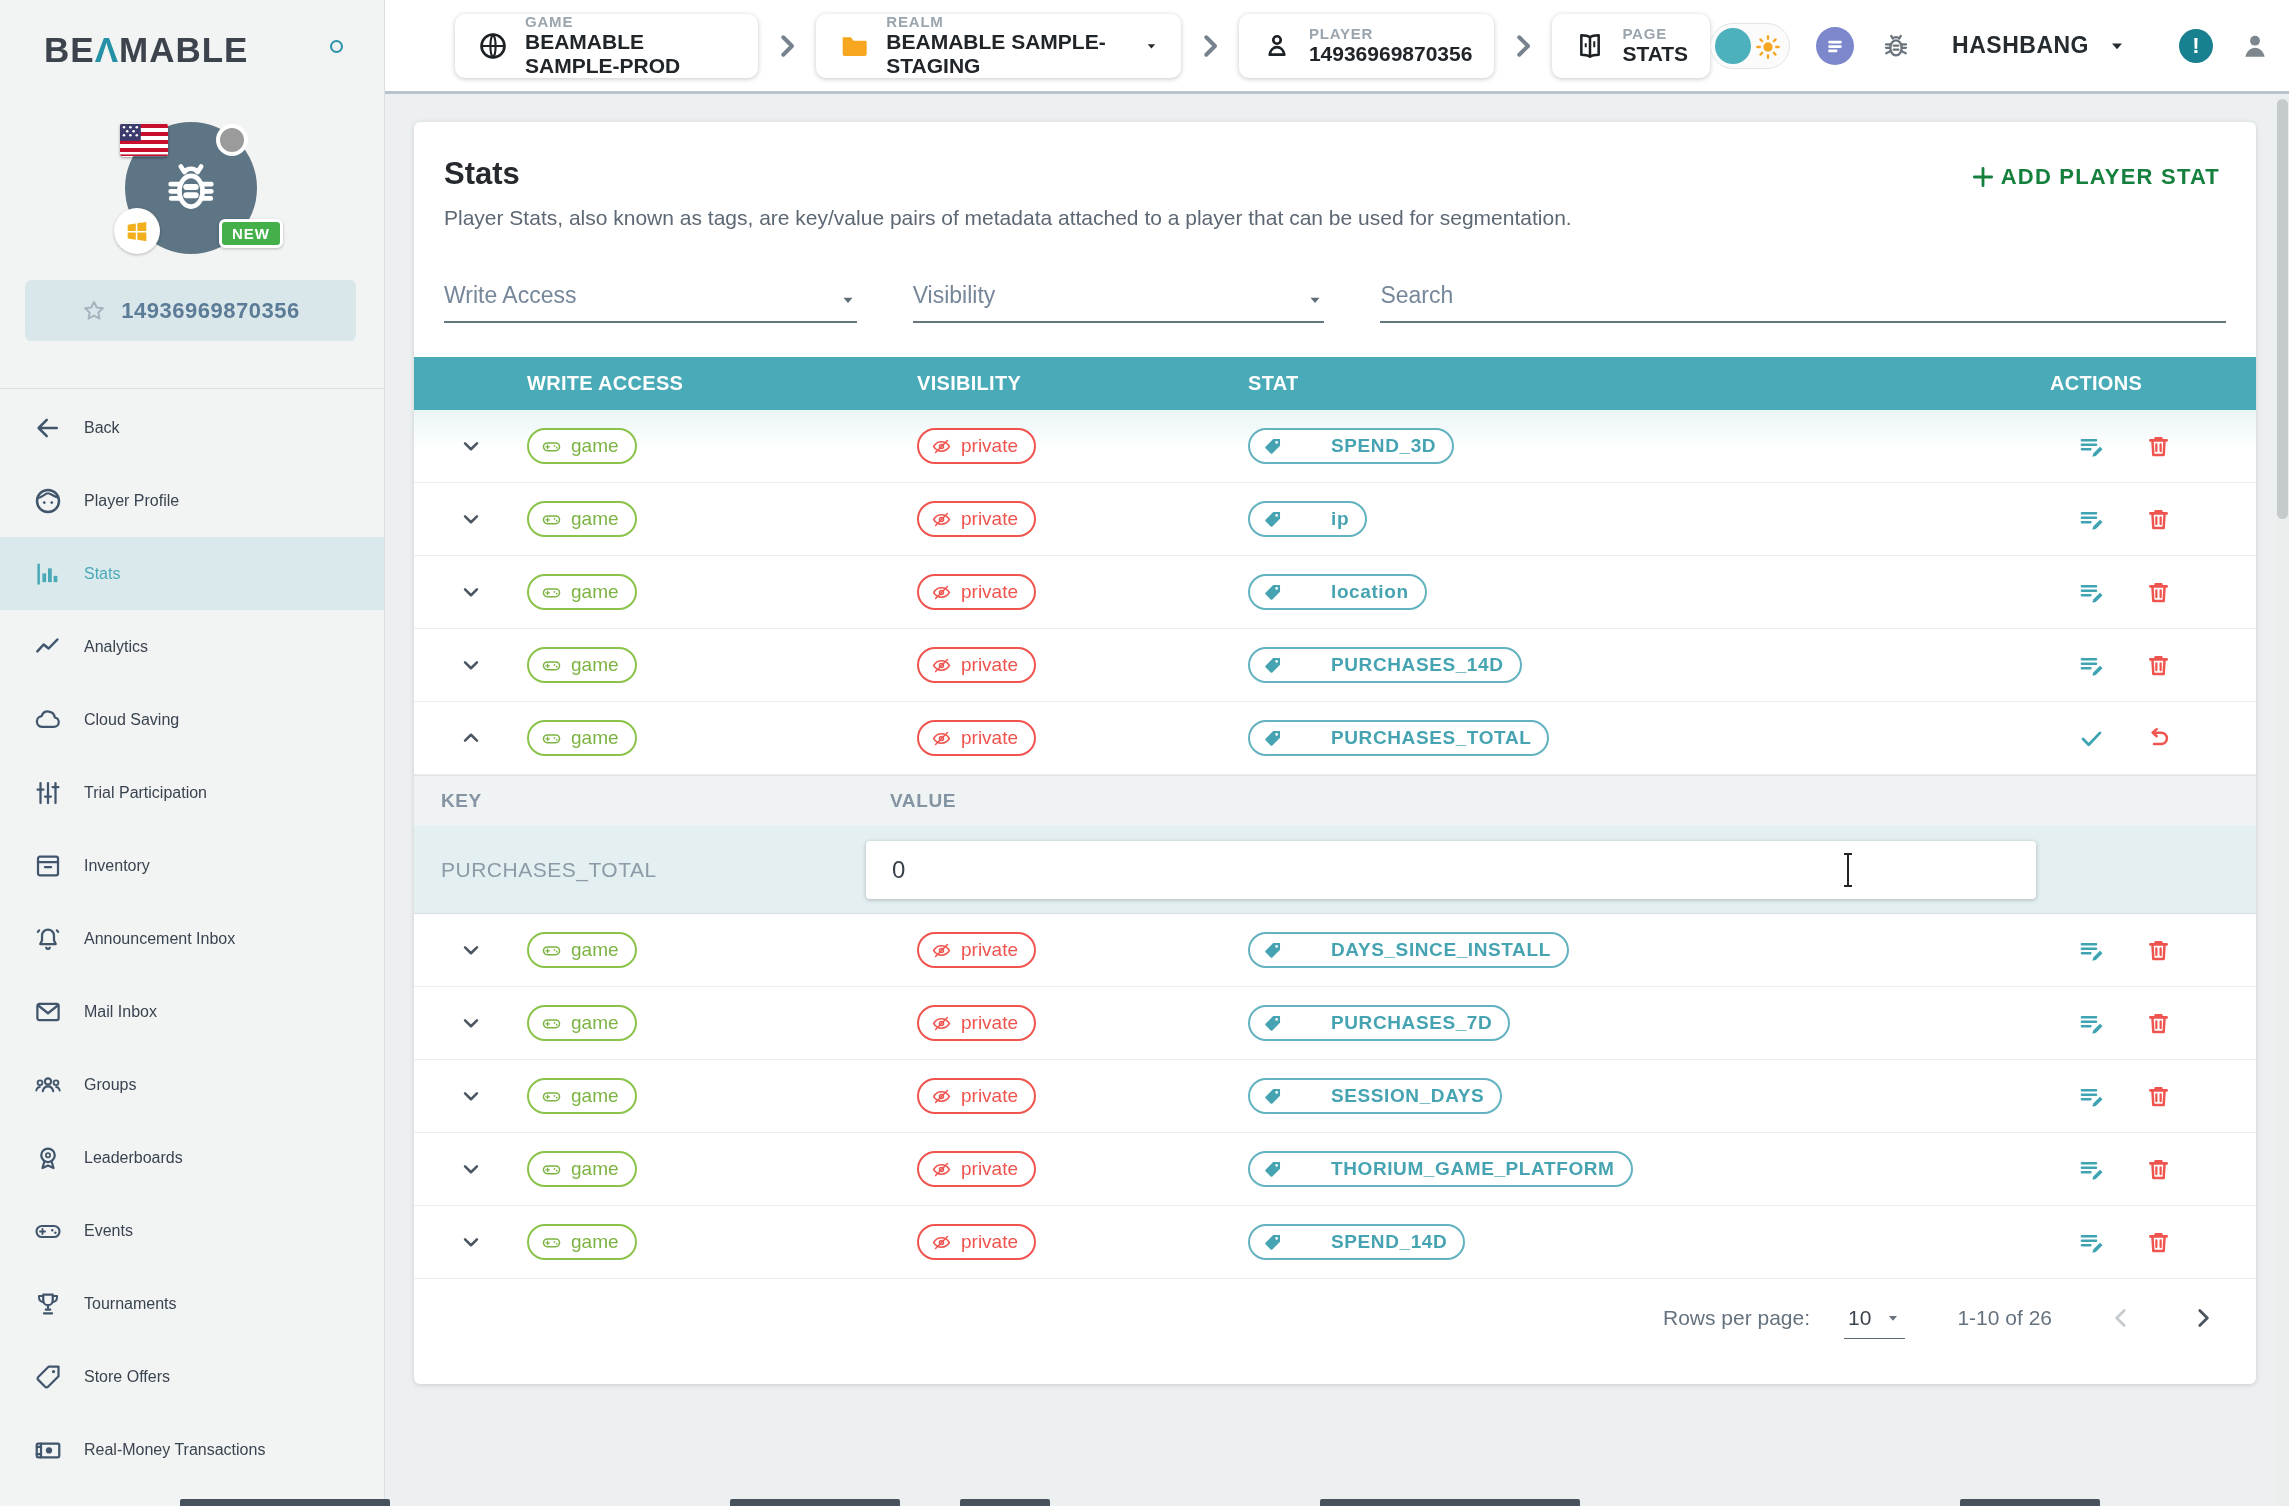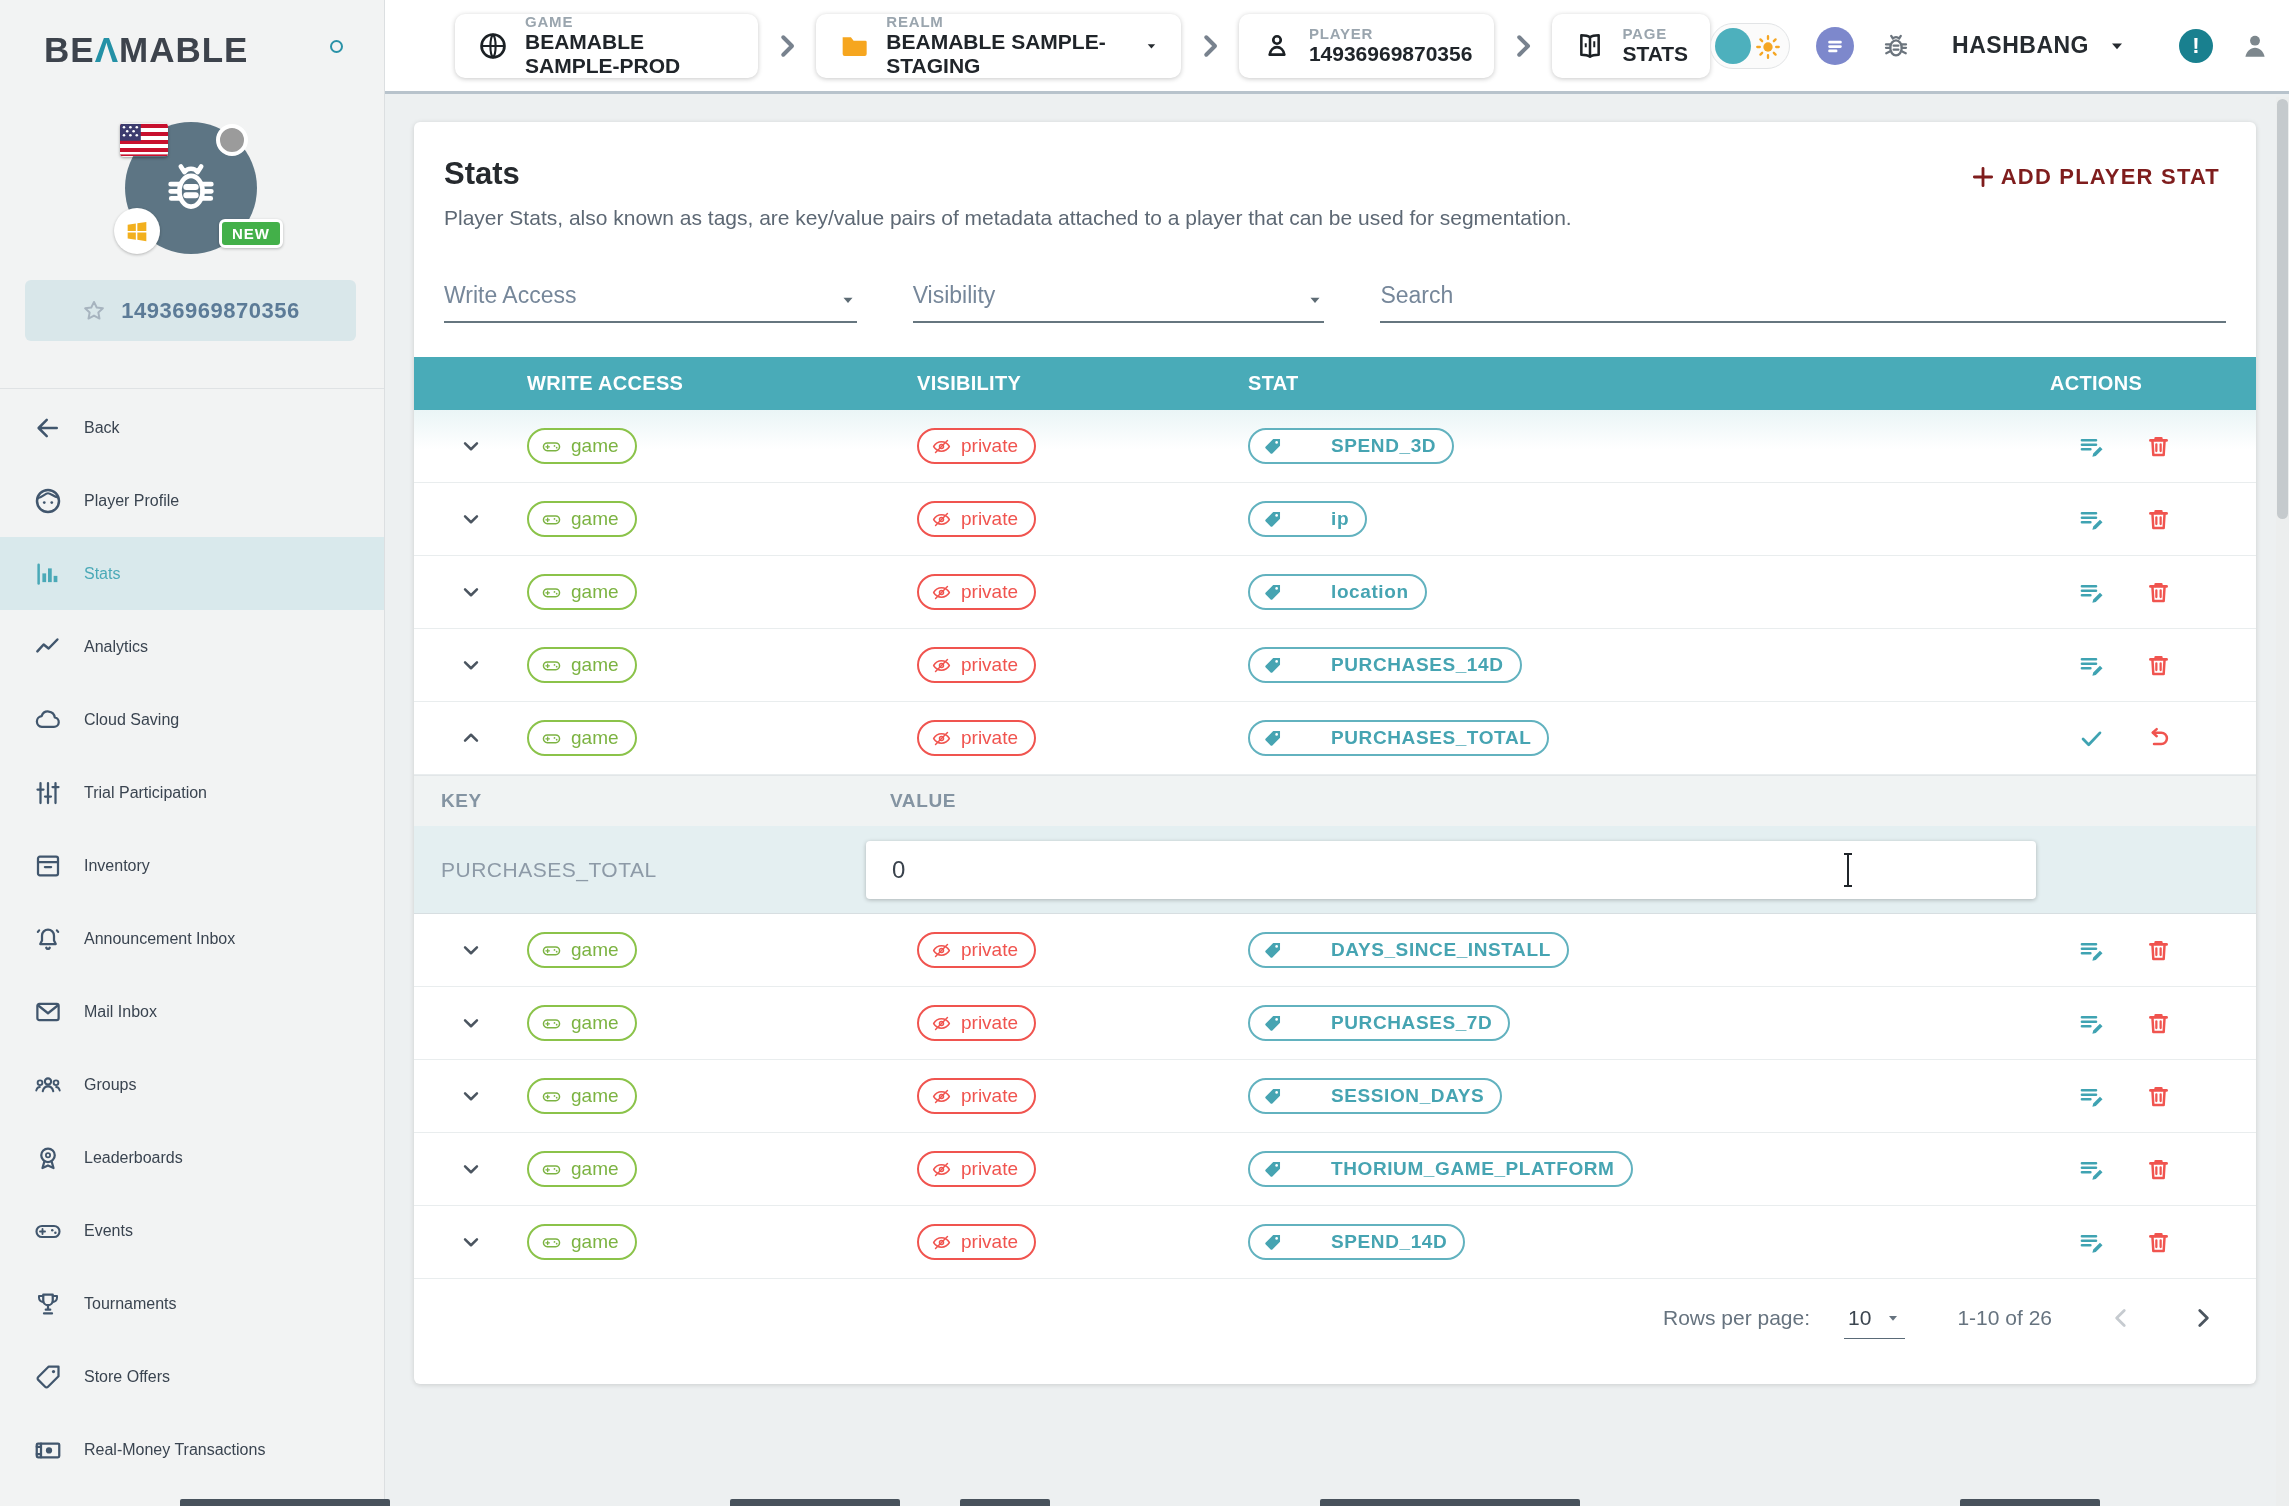--- a/index.html
+++ b/index.html
@@ -54,21 +54,21 @@
   .alert-circle { width:34px; height:34px; border-radius:50%; background:#19808f; color:#fff; font-weight:700; font-size:22px; display:flex; align-items:center; justify-content:center; margin-left:26px; cursor:pointer; }
   .account-btn { width:32px; height:32px; color:#7d878d; cursor:pointer; }
   .account-btn svg { width:32px; height:32px; }
 
   
   .content { position:relative; height:1409px; background:#edf0f1; }
   .card { position:absolute; left:29px; top:28px; width:1842px; height:1262px; background:#fff; border-radius:6px; box-shadow:0 1px 5px rgba(0,0,0,.15); padding:34px 0 0 0; }
   .card-head { position:relative; padding:0 30px; }
   .page-title { font-size:31px; font-weight:700; color:#262a2e; }
   .page-subtitle { margin-top:14px; font-size:21px; color:#5d6874; }
-  .add-btn { position:absolute; right:36px; top:8px; display:flex; align-items:center; gap:5px; color:#7f1d1d; font-size:22px; font-weight:700; letter-spacing:1.2px; cursor:pointer; }
+  .add-btn { position:absolute; right:36px; top:8px; display:flex; align-items:center; gap:5px; color:#15803d; font-size:22px; font-weight:700; letter-spacing:1.2px; cursor:pointer; }
   .add-btn svg { width:26px; height:26px; }
 
   .filters { display:flex; gap:56px; padding:0 30px; margin-top:52px; }
   .ffield { border-bottom:2px solid #66767f; display:flex; align-items:flex-end; justify-content:space-between; padding-bottom:12px; color:#76879a; font-size:23px; cursor:pointer; }
   .ffield .fcaret { width:18px; height:18px; color:#5d6b74; }
   .f-wa { width:427px; } .f-vis { width:426px; } 
   .f-search { width:875px; border-bottom:2px solid #66767f; padding-bottom:12px; }
   .f-search input { border:none; outline:none; width:100%; font-size:23px; color:#39424c; background:transparent; font-family:"Liberation Sans",sans-serif; }
   .f-search input::placeholder { color:#76879a; }
 

